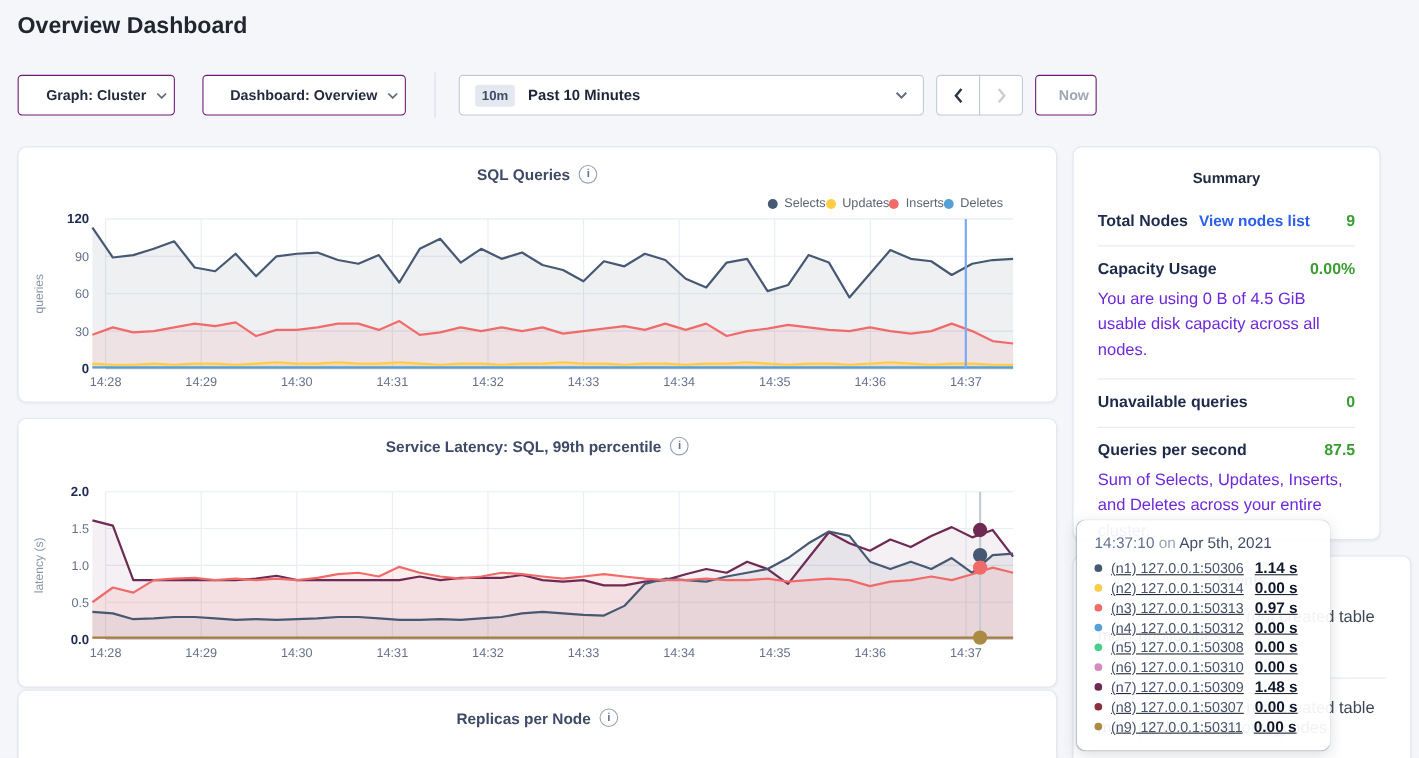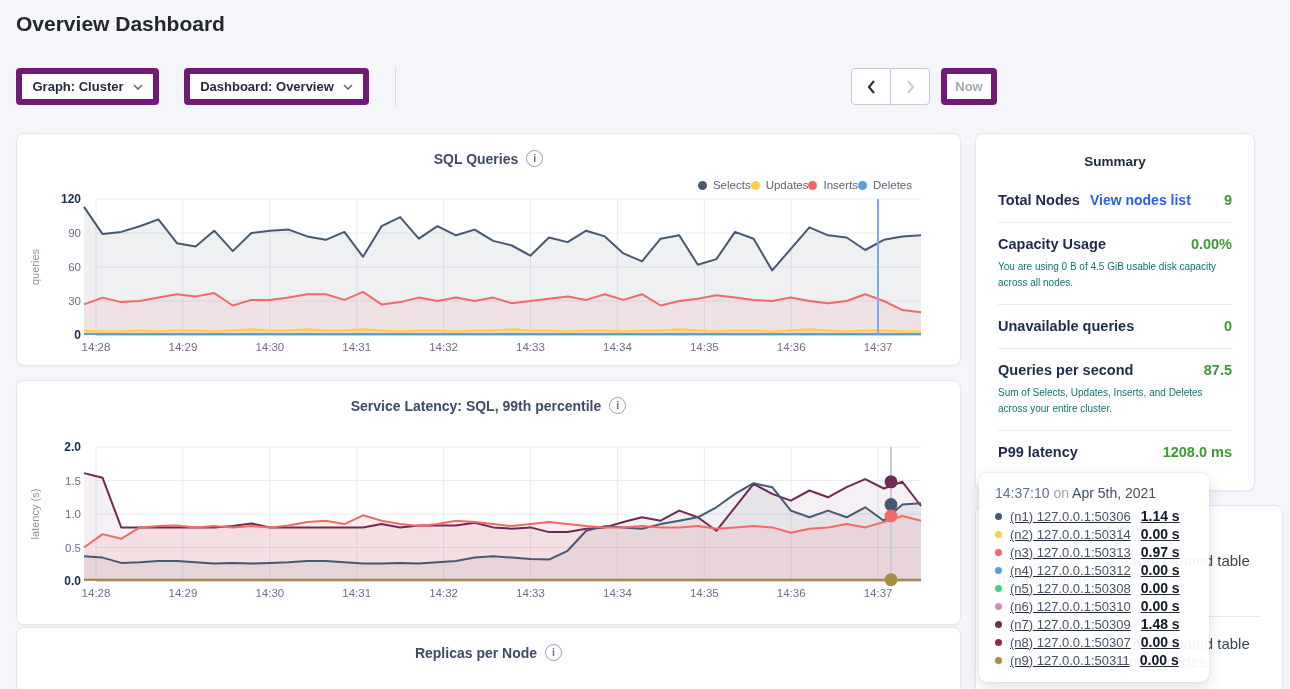--- a/index.html
+++ b/index.html
@@ -3,22 +3,22 @@
 <meta charset="utf-8">
 <style>
   * { box-sizing: border-box; }
   body { margin:0; background:#e9ebf0; }
   .page { position:relative; width:1290px; height:689px; overflow:hidden;
           background:#f4f6fa; font-family:"Liberation Sans", sans-serif; color:#242a35; }
 
   
   .page-title { position:absolute; left:16px; top:12px; margin:0;
                 font-size:21px; font-weight:600; color:#22272f; }
-  .btn { background:#fff; border:6px solid #701a75; border-radius:4px; height:37px;
-         display:flex; align-items:center; justify-content:center; gap:9px;
+  .btn { background:#fff; border:1px solid #701a75; border-radius:4px; height:37px;
+         display:flex; align-items:center; justify-content:flex-end; gap:9px;
          font-family:inherit; font-weight:700; font-size:13px; color:#232b3c; cursor:pointer; }
   .graph-btn { position:absolute; left:16px;  top:68px; width:143px; }
   .dash-btn  { position:absolute; left:184px; top:68px; width:185px; }
   .vsep { position:absolute; left:395px; top:66px; width:1px; height:41px; background:#d9dde4; }
   .time-picker { position:absolute; left:417px; top:68px; width:423px; height:37px;
                  background:#fff; border:1px solid #c3c9d2; border-radius:4px;
                  display:flex; align-items:center; padding:0 14px; gap:12px; cursor:pointer; }
   .range-badge { background:#e4e9f0; border-radius:3px; padding:3px 6px;
                  font-size:12px; font-weight:700; color:#3f4c66; }
   .range-label { font-weight:700; font-size:13.5px; color:#1d2536; }
@@ -51,21 +51,21 @@
   svg.plot { position:absolute; left:0; top:0; }
 
   
   .summary-title { text-align:center; font-weight:700; font-size:13.5px; color:#212b3f; margin:4px 0 10px; }
   .s-row { padding:13px 0 14px; }
   .s-row + .s-row { border-top:1px solid #e7eaef; }
   .s-line { display:flex; align-items:baseline; }
   .s-label { font-weight:700; font-size:14.5px; color:#1d2a4a; }
   .s-link  { font-weight:700; font-size:14px; margin-left:10px; text-decoration:none; }
   .s-value { margin-left:auto; font-weight:700; font-size:14.5px; }
-  .s-sub { margin:7px 0 0; font-size:10px; color:#0f766e; line-height:1.55; }
+  .s-sub { margin:7px 0 0; font-size:15px; color:#6d28d9; line-height:1.55; }
 
   
   .ev-header { position:absolute; top:14px; left:0; right:0; text-align:center;
                font-weight:700; font-size:13.5px; color:#4a5468; }
   .ev-l { position:absolute; font-size:15px; color:#3c4654; white-space:nowrap; }
   .ev-a1 { left:157px; top:46px; }
   .ev-a2 { left:22px;  top:64px; }
   .ev-divider { position:absolute; left:22px; right:22px; top:110px; height:1px; background:#e7eaef; }
   .ev-b1 { left:157px; top:129px; }
   .ev-b2 { left:22px;  top:147px; }
@@ -98,20 +98,27 @@
       </svg>
   </button>
   <button class="btn dash-btn">
     <span>Dashboard: Overview</span>
     <svg width="10" height="6" viewBox="0 0 10 6">
         <polyline points="1,1 5,5 9,1" fill="none" stroke="#606b80" stroke-width="1.6"></polyline>
       </svg>
   </button>
   <div class="vsep"></div>
 
+  <div class="time-picker">
+    <span class="range-badge">10m</span>
+    <span class="range-label">Past 10 Minutes</span>
+    <svg class="tp-chev" width="11" height="7" viewBox="0 0 10 6">
+        <polyline points="1,1 5,5 9,1" fill="none" stroke="#606b80" stroke-width="1.6"></polyline>
+      </svg>
+  </div>
 
   <div class="nav-group">
     <button class="prev-btn">
       <svg width="9" height="14" viewBox="0 0 9 14">
           <polyline points="7,1 2,7 7,13" fill="none" stroke="#2b3342" stroke-width="2.2"></polyline>
         </svg>
     </button>
     <button class="next-btn">
       <svg width="9" height="14" viewBox="0 0 9 14">
           <polyline points="2,1 7,7 2,13" fill="none" stroke="#c9cdd4" stroke-width="2.2"></polyline>

